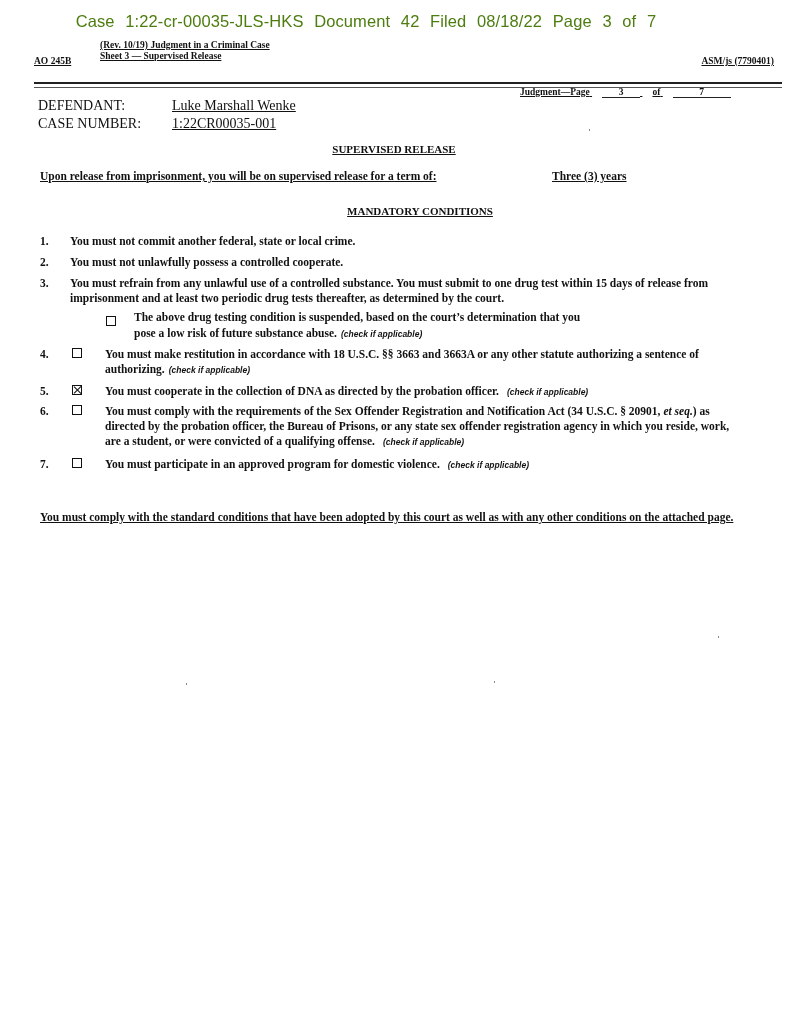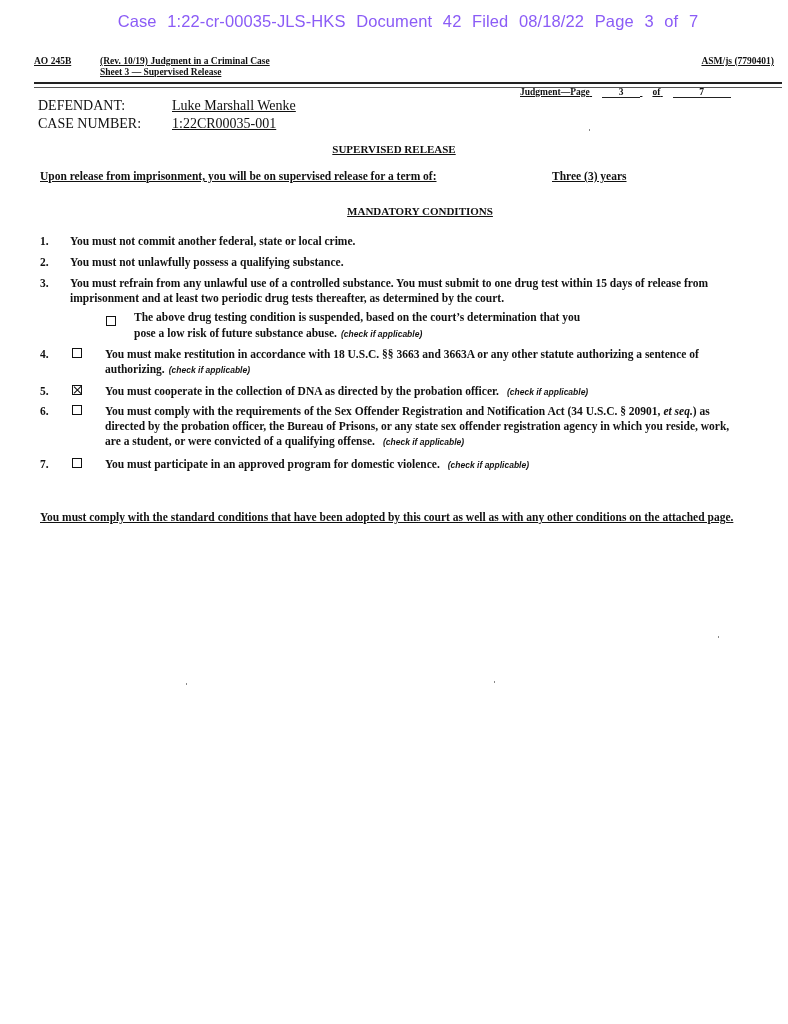--- a/index.html
+++ b/index.html
@@ -1,24 +1,24 @@
 <!DOCTYPE html>
 <html><head>
   <meta charset="utf-8">
   <style>
     html, body { margin: 0; padding: 0; background: #ffffff; }
     body { width: 788px; height: 1024px; position: relative; overflow: hidden; color: #111; }
     .serif { font-family: "Liberation Serif", "DejaVu Serif", serif; text-decoration: underline; }
     .banner {
       position: absolute; top: 12px; left: 0; width: 732px; text-align: center;
-      font-family: "Liberation Sans", "DejaVu Sans", sans-serif; font-size: 16.5px; color: #8b5cf6;
-      letter-spacing: 0.1px; word-spacing: 6px; padding-left: 42px;
+      font-family: "Liberation Sans", "DejaVu Sans", sans-serif; font-size: 16.5px; color: #4d7c0f;
+      letter-spacing: 0.1px; word-spacing: 6px;
     }
     .form-id { position: absolute; top: 56px; left: 34px; font-size: 9.5px; font-weight: bold; }
-    .form-title { position: absolute; top: 56px; left: 100px; font-size: 9.5px; font-weight: bold; line-height: 11px; }
+    .form-title { position: absolute; top: 40px; left: 100px; font-size: 9.5px; font-weight: bold; line-height: 11px; }
     .form-ref { position: absolute; top: 56px; right: 14px; font-size: 9.5px; font-weight: bold; }
     .rule { position: absolute; top: 82px; left: 34px; width: 748px; height: 3px; border-top: 2px solid #222; border-bottom: 1px solid #555; }
     .page-line { position: absolute; top: 87px; left: 520px; font-size: 9.5px; font-weight: bold; }
     .page-line .blank { display: inline-block; border-bottom: 1px solid #222; text-align: center; }
     .def-row { position: absolute; left: 38px; font-size: 14px; }
     .def-row .lbl { display: inline-block; width: 134px; }
     .heading { position: absolute; left: 0; width: 788px; text-align: center; font-weight: bold; font-size: 11px; }
     .term { position: absolute; top: 170px; left: 40px; font-size: 11.5px; font-weight: bold; }
     .term-val { position: absolute; top: 170px; left: 552px; font-size: 11.5px; font-weight: bold; }
     .cond { position: absolute; left: 40px; font-size: 11.5px; font-weight: bold; line-height: 16px; }
@@ -69,21 +69,21 @@
 
 <div class="serif heading" style="top:205px;margin-left:26px;">MANDATORY CONDITIONS</div>
 
 <div class="serif cond" style="top:233px;width:740px;height:16px;">
   <span class="num">1.</span>
   <span class="txt" style="left:30px;">You must not commit another federal, state or local crime.</span>
 </div>
 
 <div class="serif cond" style="top:254px;width:740px;height:16px;">
   <span class="num">2.</span>
-  <span class="txt" style="left:30px;">You must not unlawfully possess a qualifying substance.</span>
+  <span class="txt" style="left:30px;">You must not unlawfully possess a controlled cooperate.</span>
 </div>
 
 <div class="serif cond" style="top:275px;width:740px;height:70px;">
   <span class="num">3.</span>
   <span class="txt" style="left:30px;top:0;white-space:nowrap;">You must refrain from any unlawful use of a controlled substance.  You must submit to one drug test within 15 days of release from</span>
   <span class="txt" style="left:30px;top:15px;white-space:nowrap;">imprisonment and at least two periodic drug tests thereafter, as determined by the court.</span>
   <span class="box" style="left:66px;top:41px;"></span>
   <span class="txt" style="left:94px;top:34px;white-space:nowrap;">The above drug testing condition is suspended, based on the court’s determination that you</span>
   <span class="txt" style="left:94px;top:50px;white-space:nowrap;"><span>pose a low risk of future substance abuse.</span><span class="note">(check if applicable)</span></span>
 </div>

